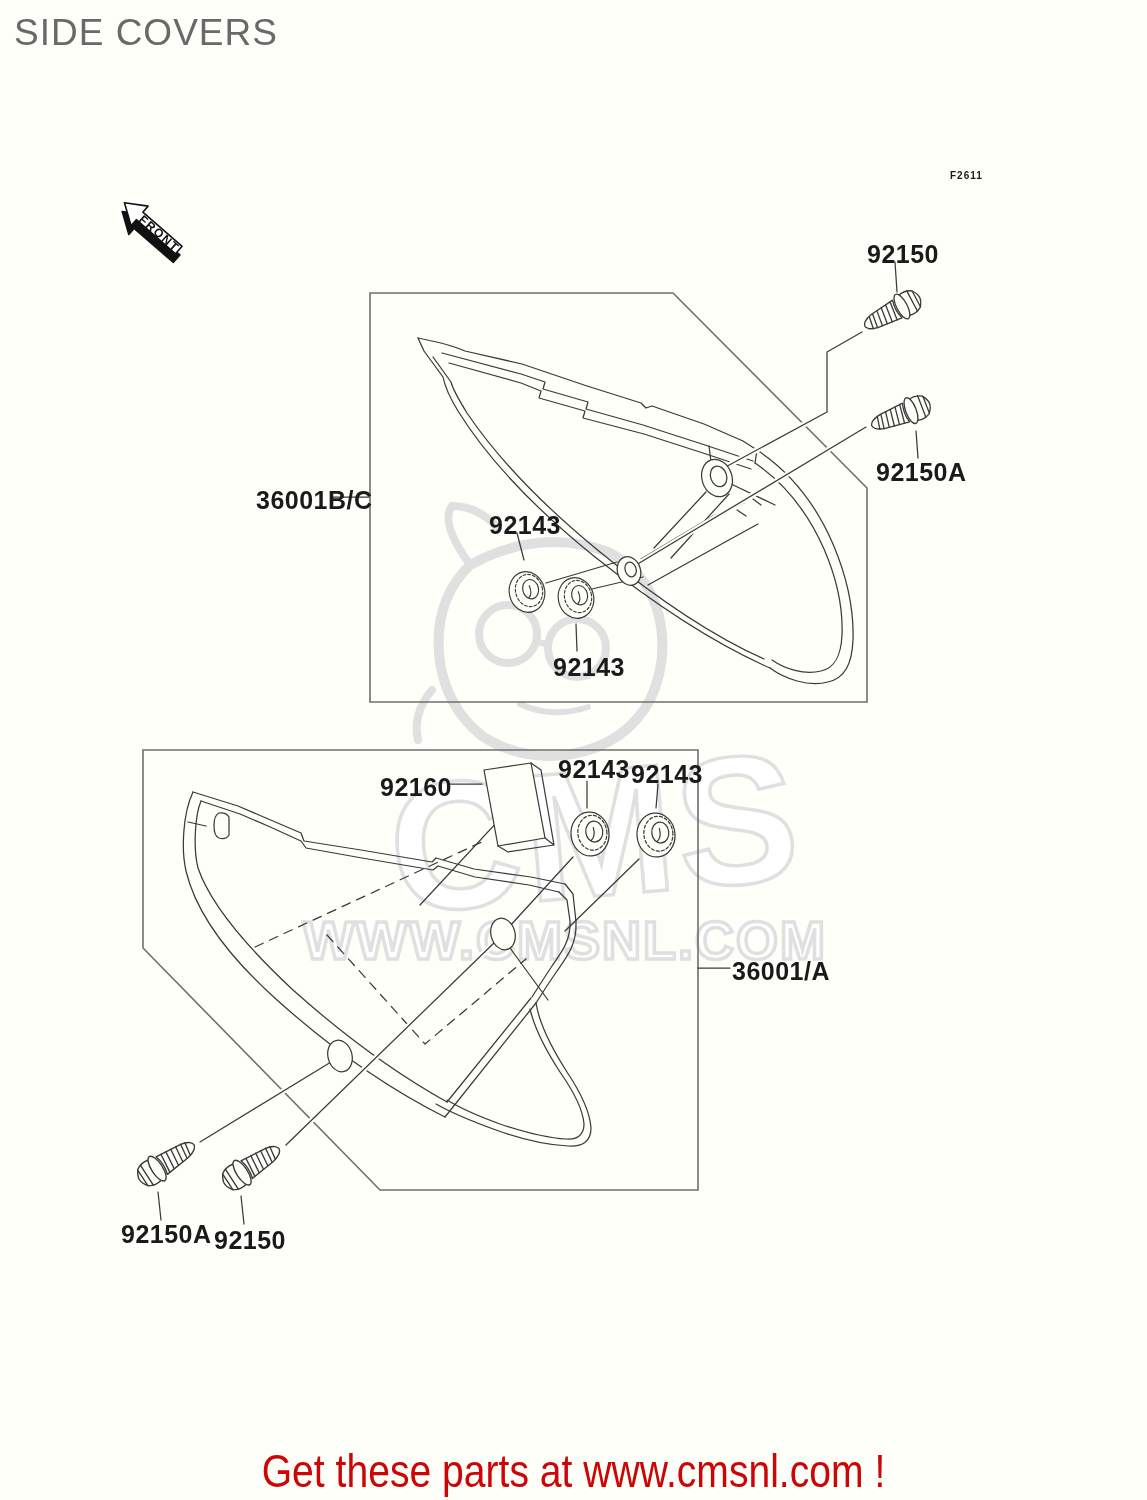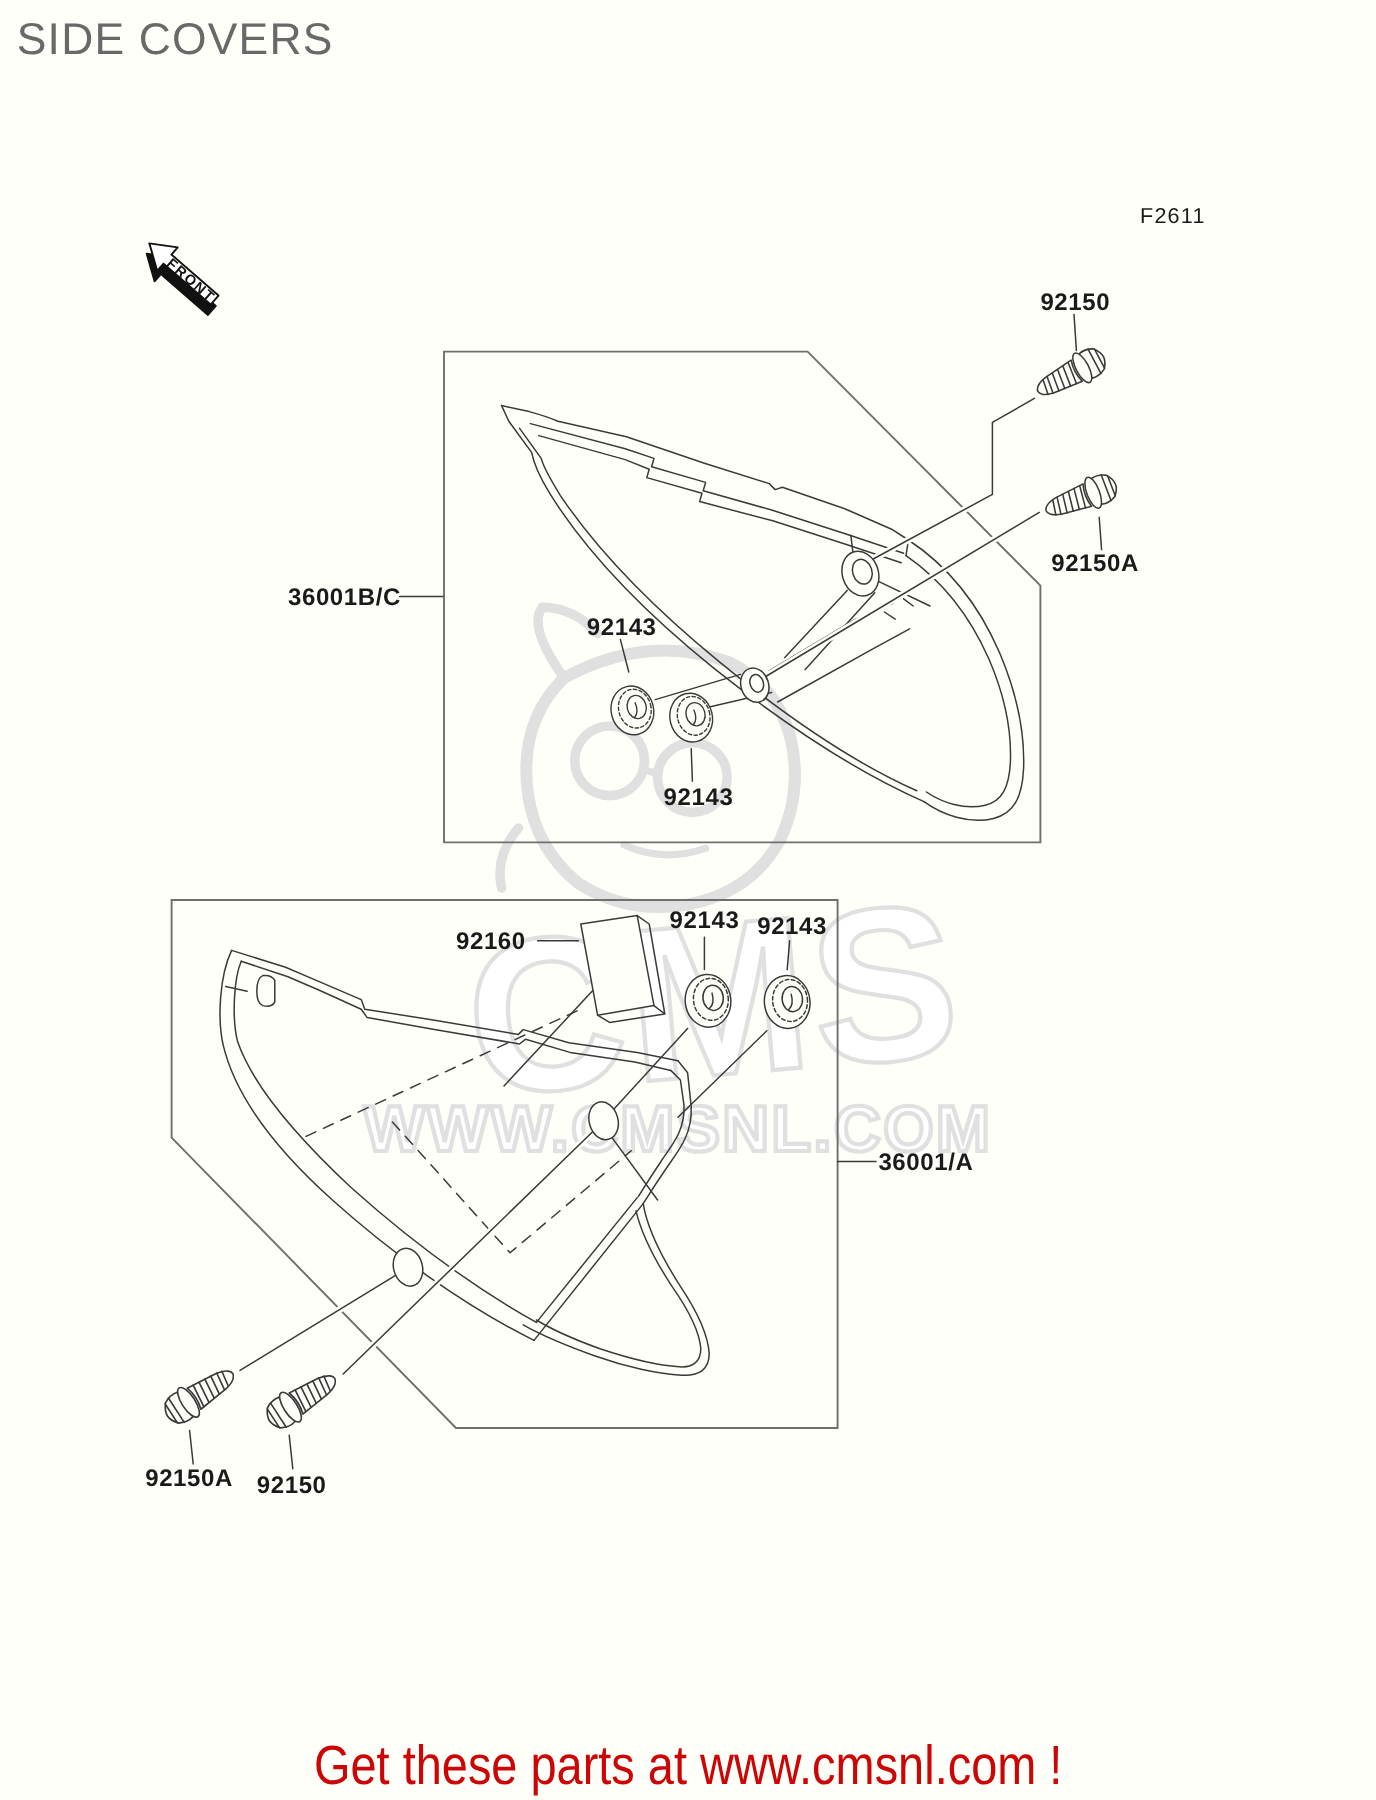--- a/index.html
+++ b/index.html
@@ -4,23 +4,23 @@
 <style>
   :root{
     --footer-red:#cc0606; --line:#3a3a3a; --box-line:#6f6f6f;
     --label-text:#1a1a1a; --title-text:#696969; --watermark:#e0e0e0; --bg:#fffffa;
   }
   html,body{margin:0;padding:0}
   body{width:1147px;height:1500px;position:relative;background:var(--bg);
        font-family:"Liberation Sans",sans-serif;overflow:hidden}
   .page-title{position:absolute;left:14px;top:12px;font-size:37px;letter-spacing:1px;
        color:var(--title-text)}
-  .fig-code{position:absolute;left:950px;top:170px;font-weight:normal;font-size:18px;
+  .fig-code{position:absolute;left:950px;top:170px;font-weight:bold;font-size:10px;
        letter-spacing:1px;color:var(--label-text)}
-  .plabel{position:absolute;font-weight:bold;font-size:20px;letter-spacing:.5px;
+  .plabel{position:absolute;font-weight:bold;font-size:25px;letter-spacing:.5px;
        color:var(--label-text);white-space:nowrap;line-height:1}
   .footer{position:absolute;left:0;top:1448px;width:100%;text-align:center;
        color:var(--footer-red);font-size:46px;transform:scaleX(.85);line-height:1}
   svg{position:absolute;left:0;top:0}
   .art{stroke:var(--line);stroke-width:1.25;fill:none;stroke-linecap:round;stroke-linejoin:round}
   .fw{fill:var(--bg)}
   .box{stroke:var(--box-line);stroke-width:1.6;fill:none}
   .case{stroke:var(--bg);stroke-width:5.5;fill:none;stroke-linecap:butt}
   .dash{stroke-dasharray:9 7}
   .wm{stroke:var(--watermark);fill:none;stroke-linecap:round}
@@ -166,21 +166,21 @@
   <use href="#grom" transform="translate(656,835) rotate(-6)"></use>
 
   <use href="#bolt" transform="translate(901,307) rotate(152) scale(1.05)"></use>
   <use href="#bolt" transform="translate(910,411) rotate(159) scale(1.05)"></use>
   <use href="#bolt" transform="translate(158,1168) rotate(-33) scale(1.1)"></use>
   <use href="#bolt" transform="translate(243,1172) rotate(-33) scale(1.1)"></use>
 </svg>
 
 <div class="plabel" style="left:867px;top:242px">92150</div>
 <div class="plabel" style="left:876px;top:460px">92150A</div>
-<div class="plabel" style="left:240px;top:488px">36001B/C</div>
+<div class="plabel" style="left:256px;top:488px">36001B/C</div>
 <div class="plabel" style="left:489px;top:513px">92143</div>
 <div class="plabel" style="left:553px;top:655px">92143</div>
 <div class="plabel" style="left:380px;top:775px">92160</div>
 <div class="plabel" style="left:558px;top:757px">92143</div>
 <div class="plabel" style="left:631px;top:762px">92143</div>
 <div class="plabel" style="left:732px;top:959px">36001/A</div>
 <div class="plabel" style="left:121px;top:1222px">92150A</div>
 <div class="plabel" style="left:214px;top:1228px">92150</div>
 
 <div class="footer">Get these parts at www.cmsnl.com !</div>

